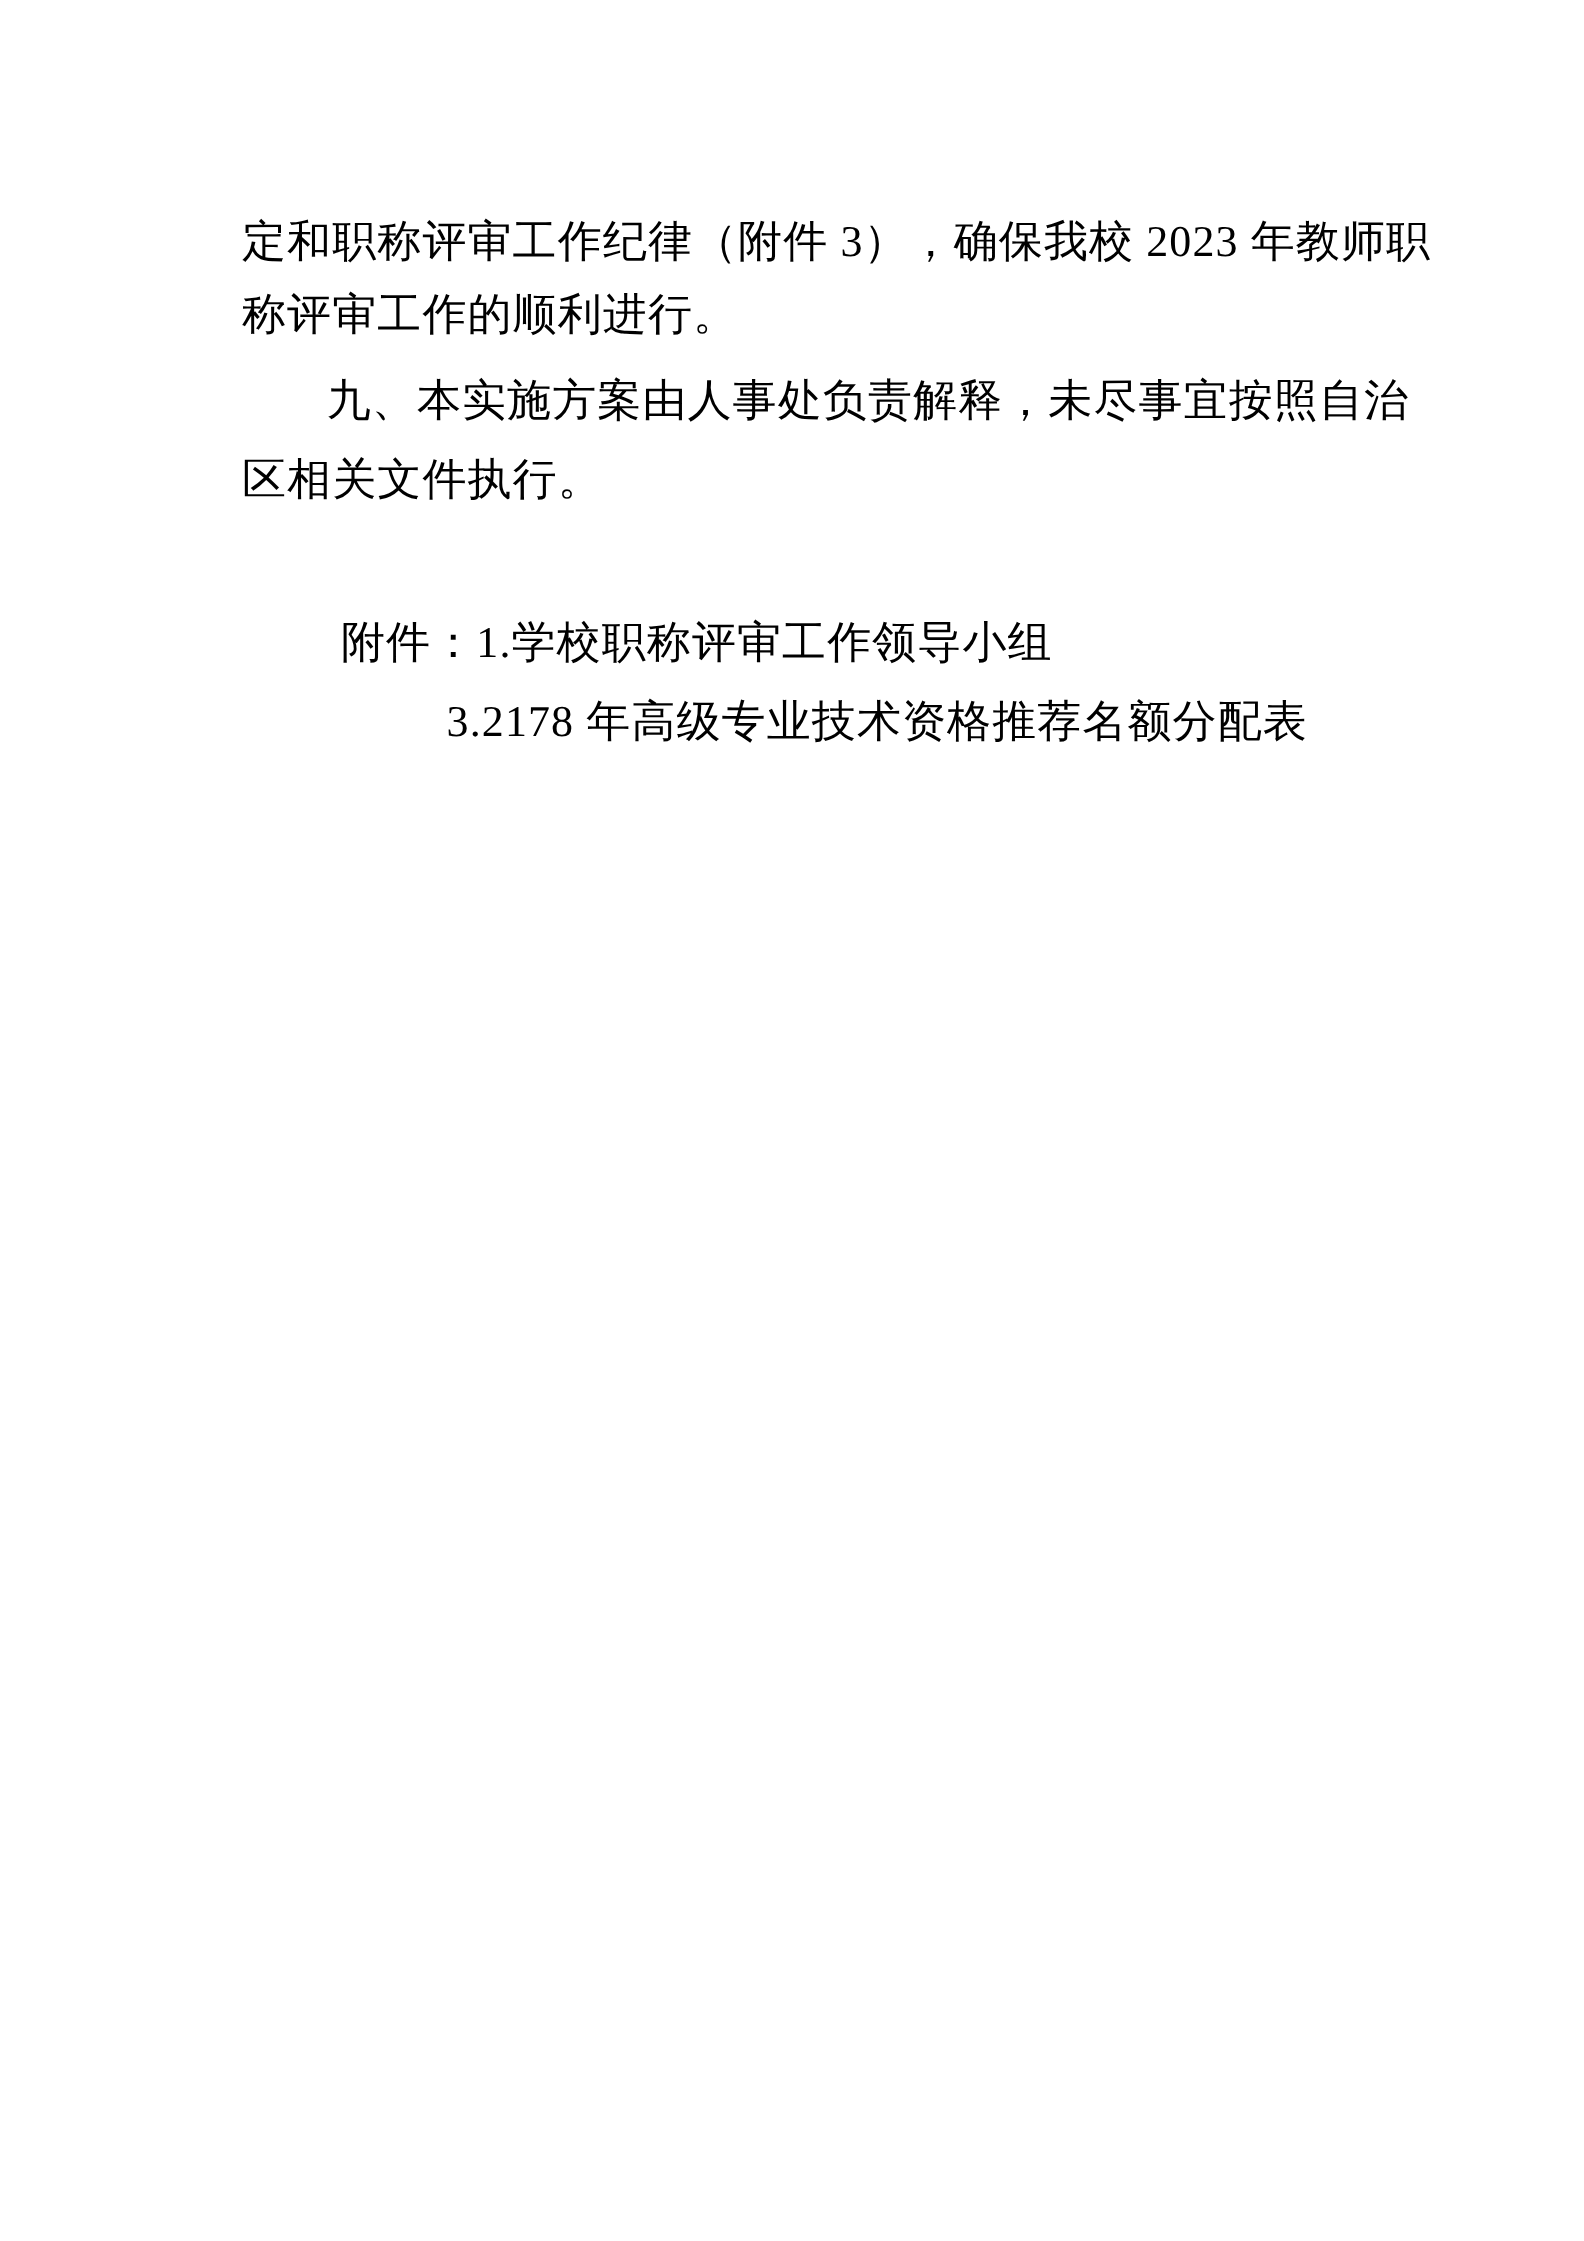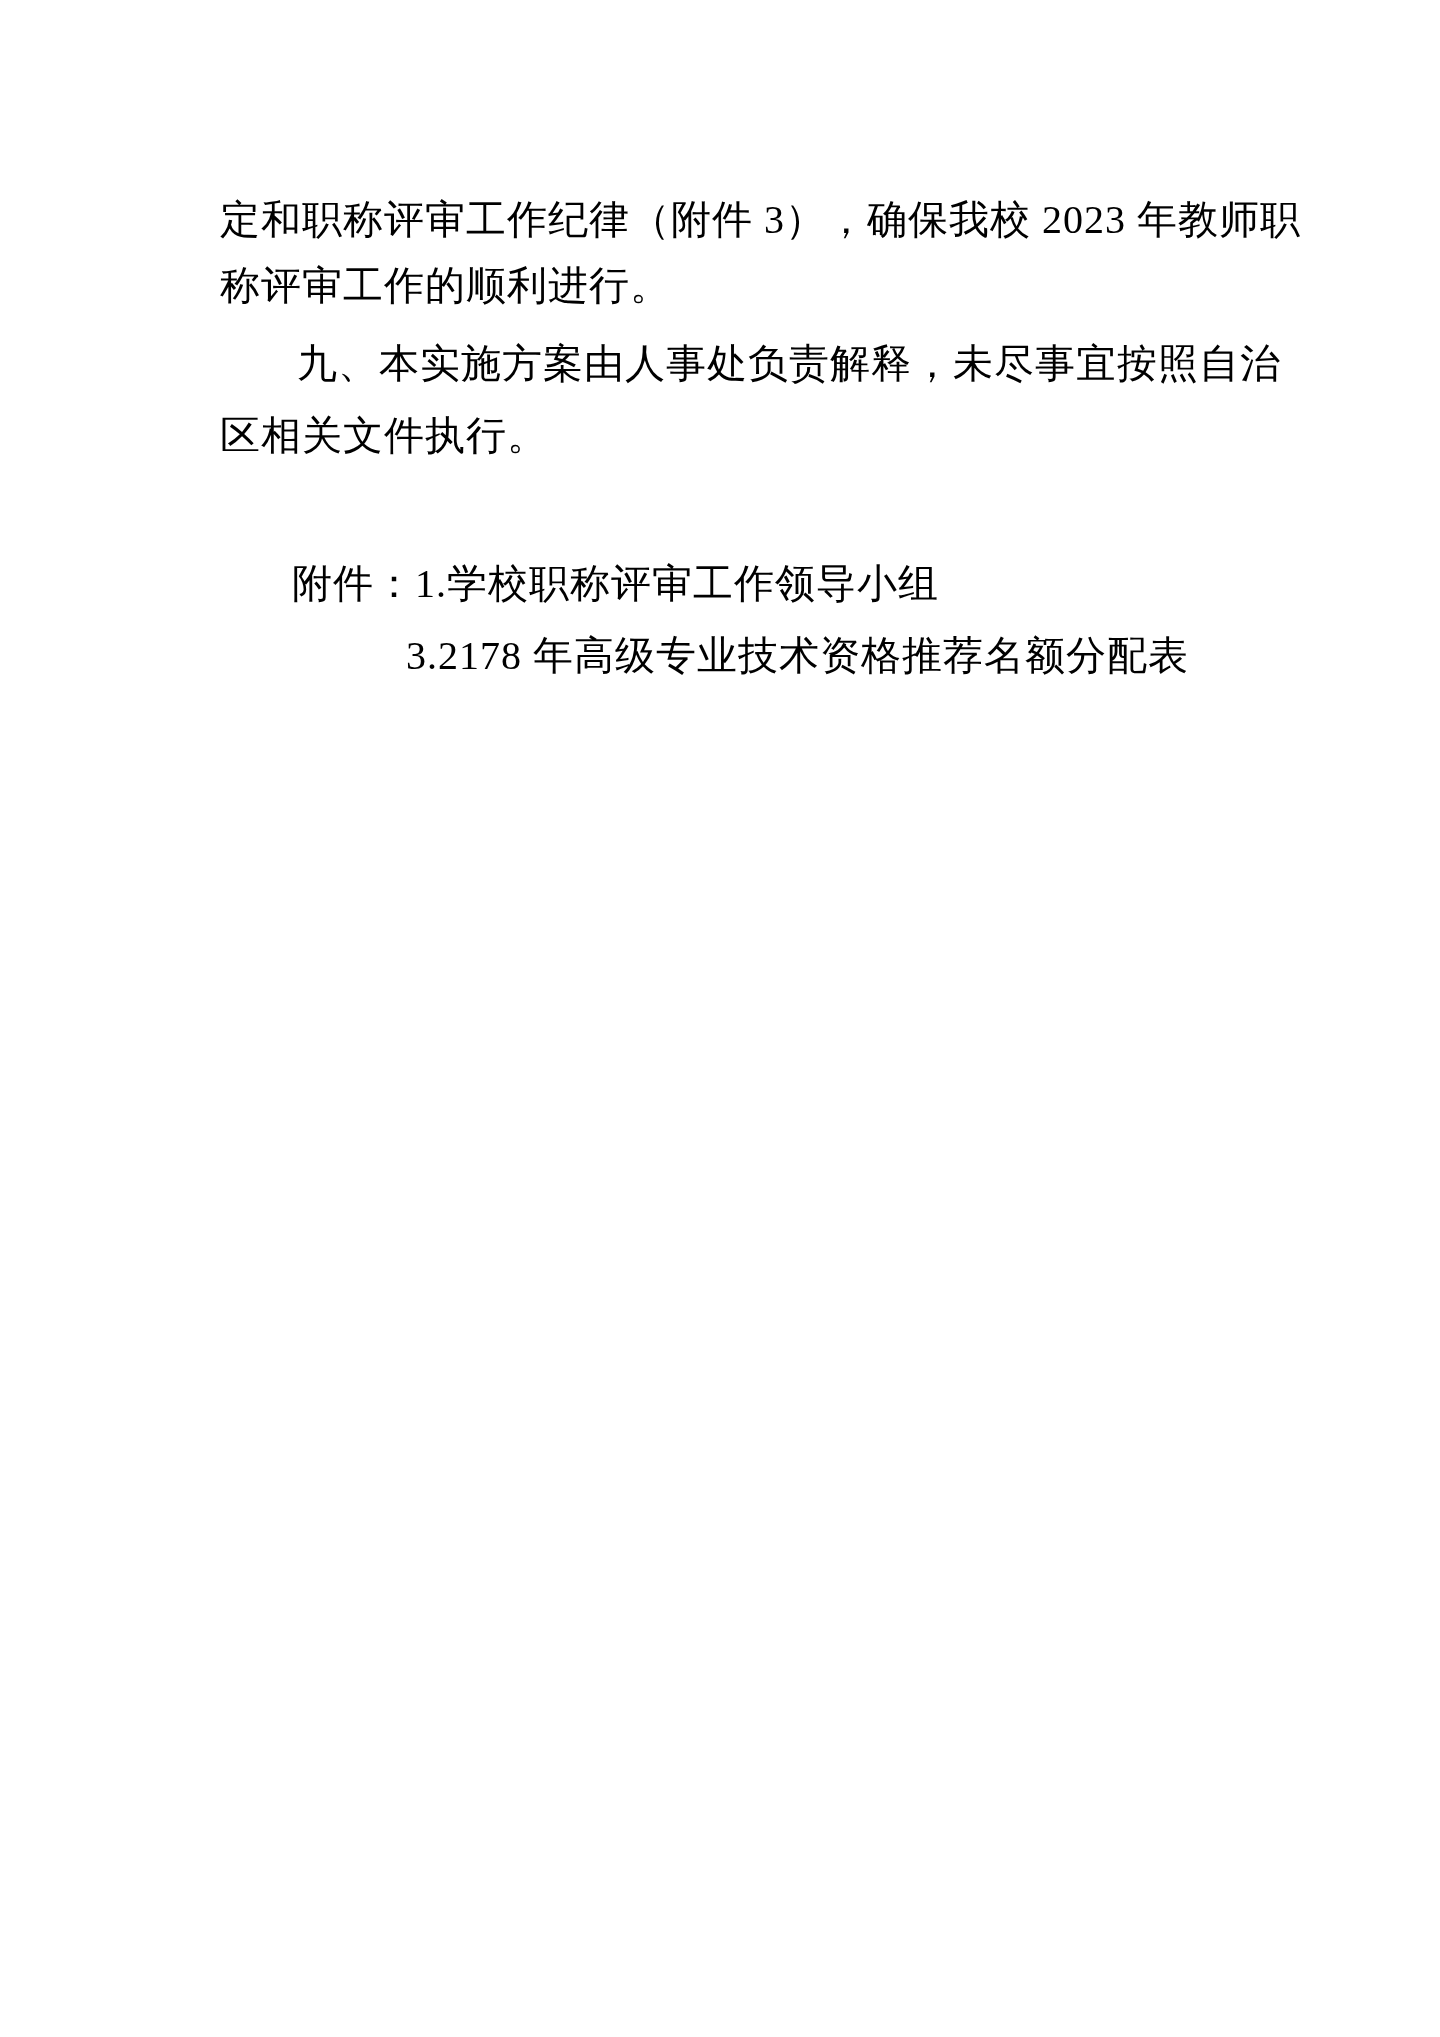--- a/index.html
+++ b/index.html
@@ -24,21 +24,21 @@
     letter-spacing: 1px;
     color: #000000;
   }
   
   #body-line-1 { left: 220px; top: 200px; }
   #body-line-2 { left: 220px; top: 266px; }
   
   #body-line-3 { left: 297px; top: 344px; }
   #body-line-4 { left: 220px; top: 416px; }
   
-  #attachments-line-1 { left: 292px; top: 564px; text-align: right; }
+  #attachments-line-1 { left: 310px; top: 564px; text-align: right; }
   #attachments-line-2 { left: 406px; top: 636px; }
   #attachments-line-3 { left: 406px; top: 708px; }
   
   .page-number {
     position: absolute;
     left: 0;
     top: 1862px;
     width: 100%;
     text-align: center;
     font-size: 32px;

